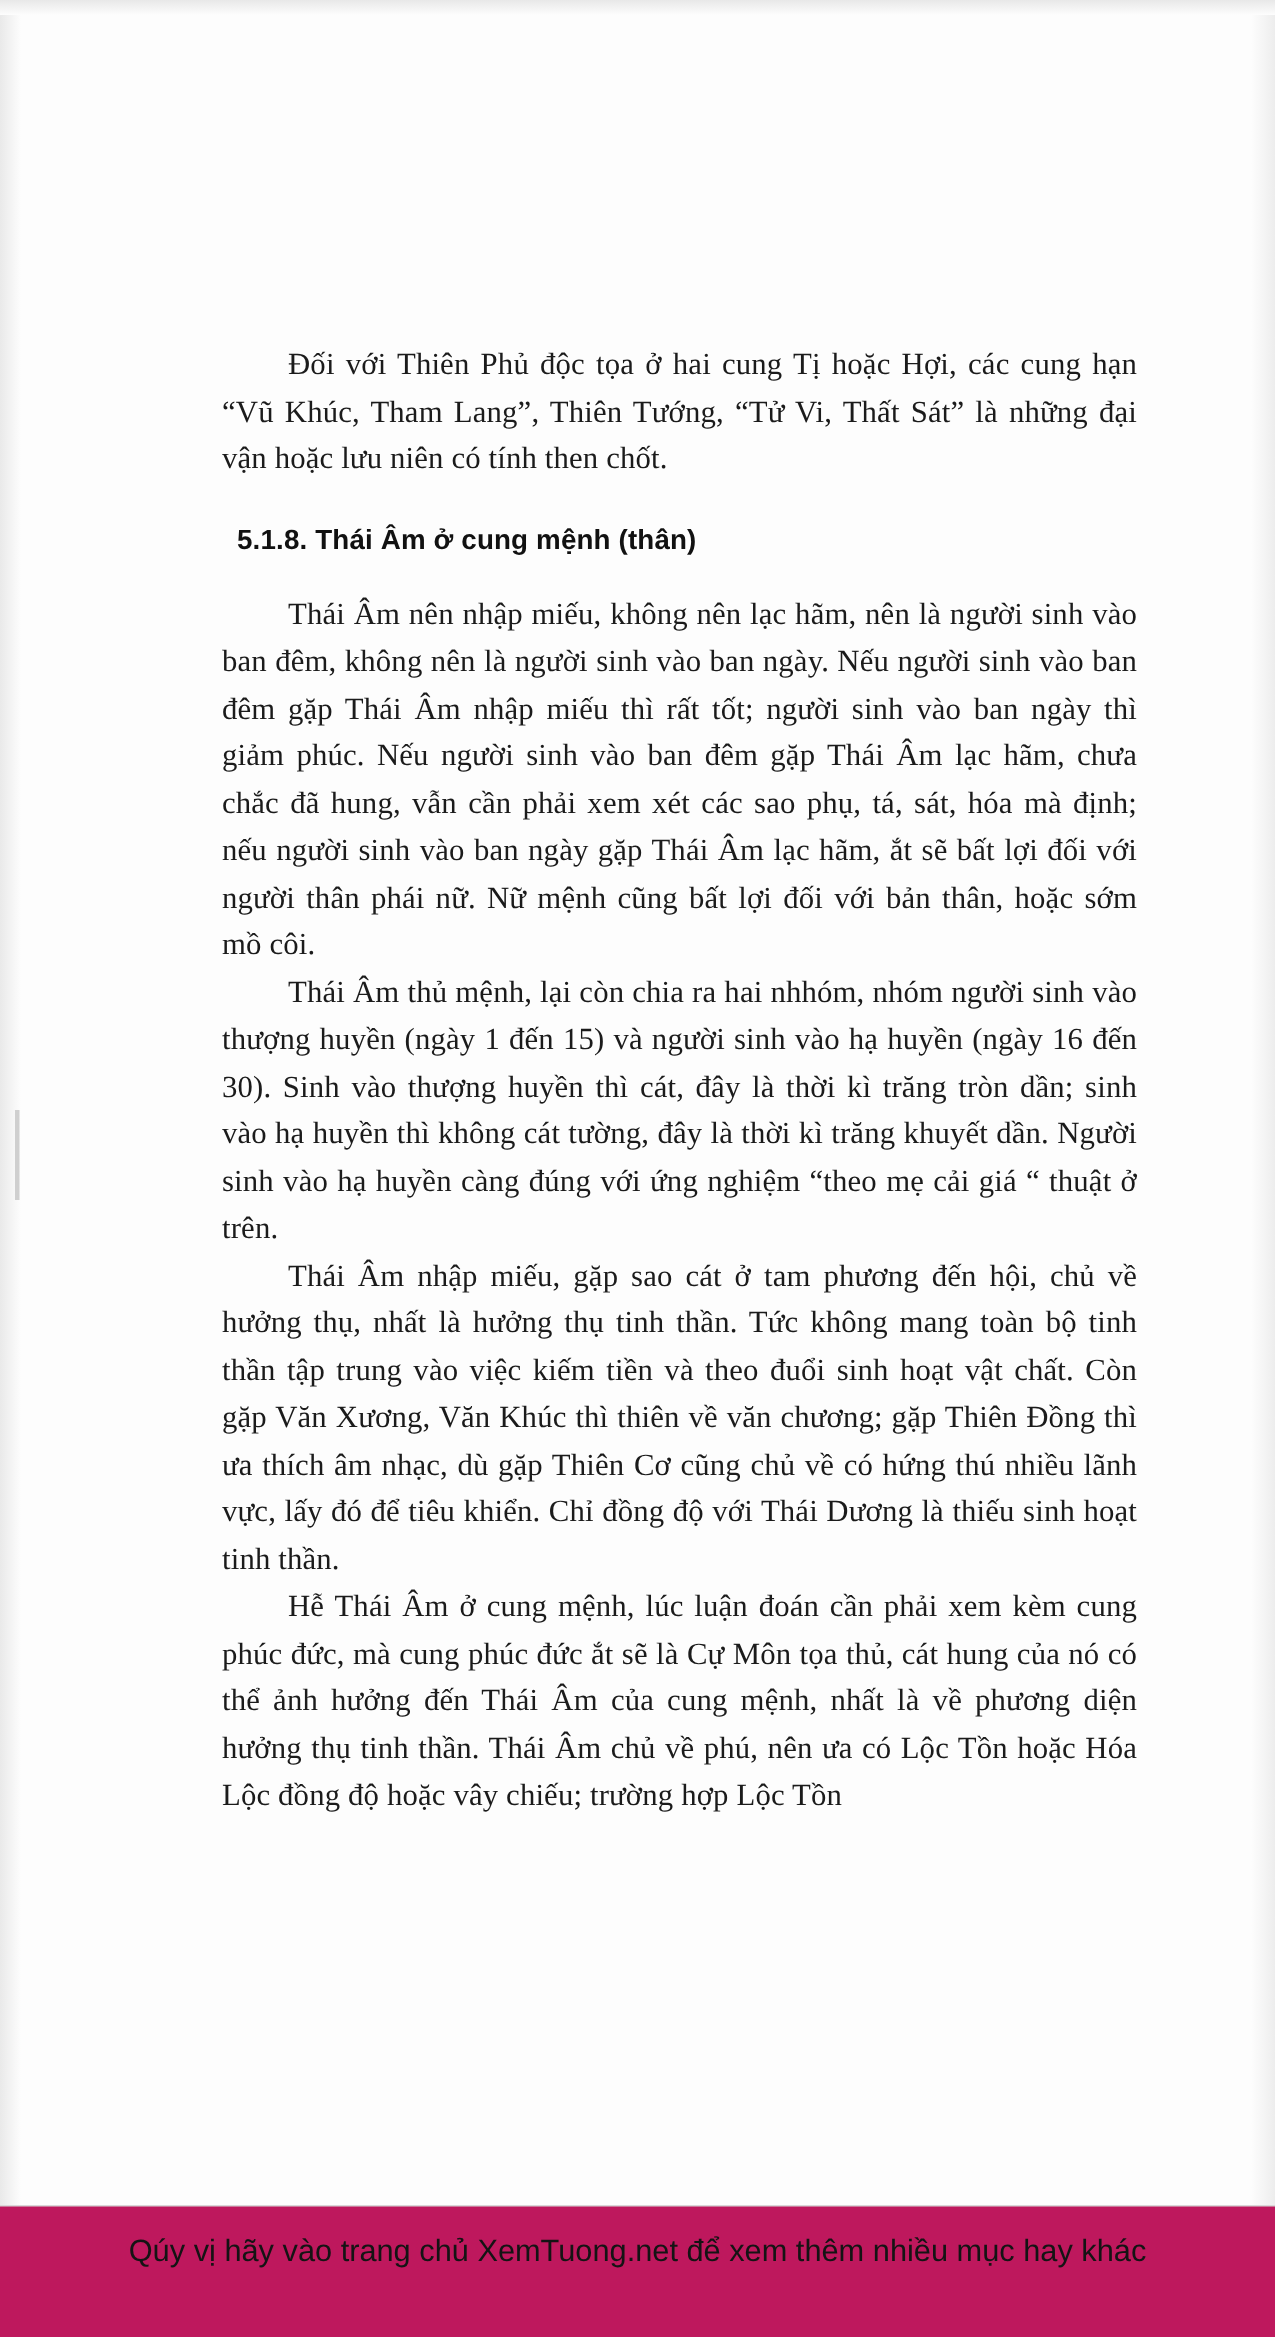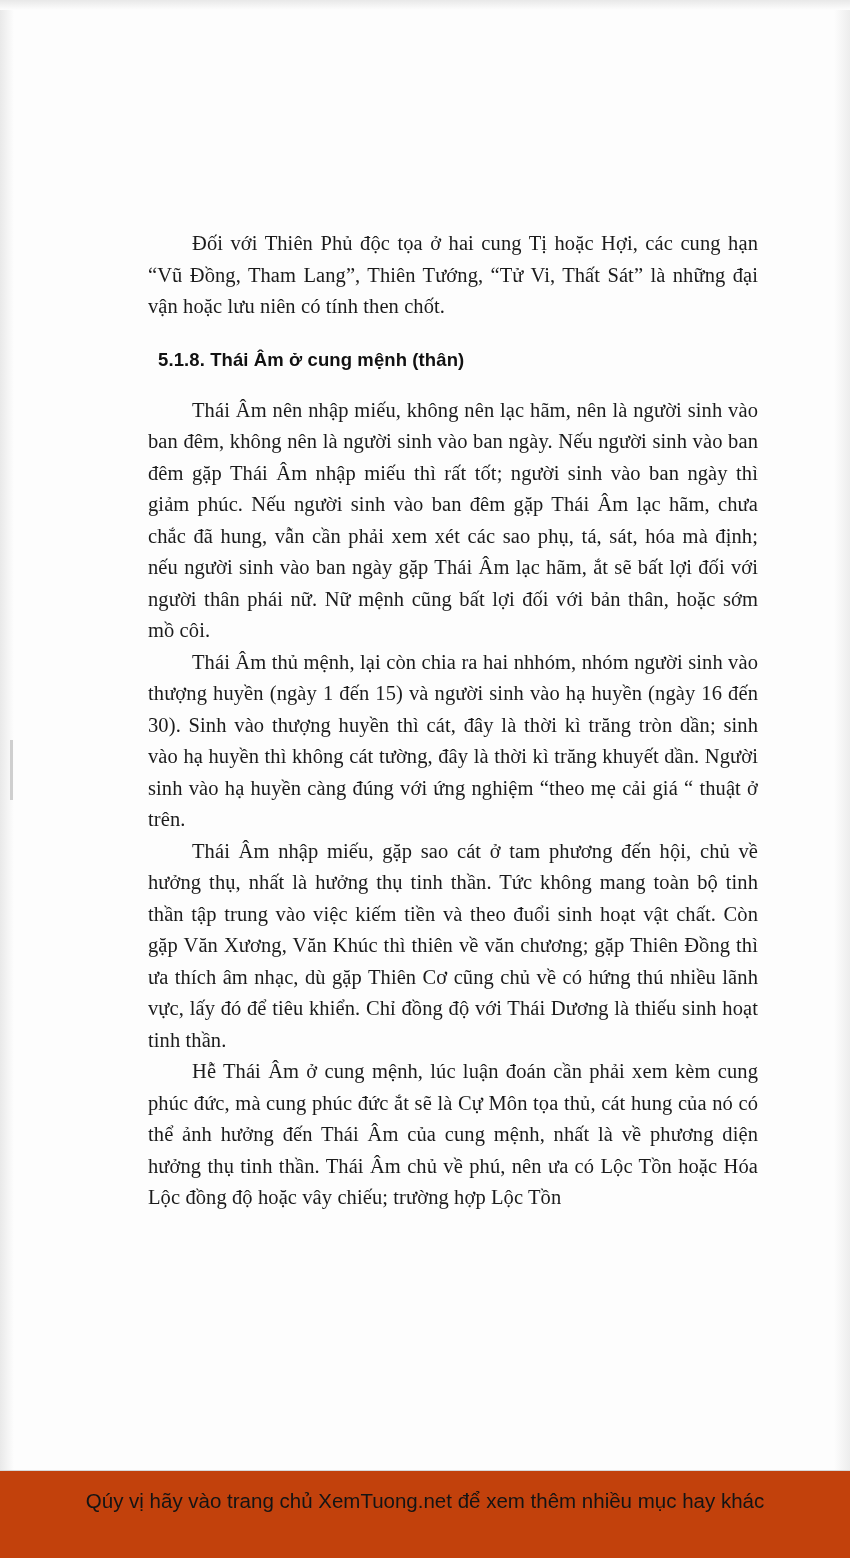--- a/index.html
+++ b/index.html
@@ -118,21 +118,21 @@
     text-shadow: 1px 1px 0 rgba(255,255,255,0.45);
   }
 
   
   .banner {
     position: absolute;
     left: 0;
     top: 1470px;
     width: 850px;
     height: 88px;
-    background: #c2410c;
+    background: #be185d;
     border-top: 1px solid #d8d8d8;
   }
   .banner-text {
     position: absolute;
     left: 0;
     top: 18px;
     width: 850px;
     text-align: center;
     font-family: "Liberation Sans", sans-serif;
     font-size: 20.5px;
@@ -153,21 +153,21 @@
 
 <div class="page">
 
   <div class="scan-edge-left"></div>
   <div class="scan-edge-right"></div>
   <div class="scan-edge-top"></div>
   <div class="edge-mark"></div>
 
   <div class="content">
 
-    <p class="para">Đối với Thiên Phủ độc tọa ở hai cung Tị hoặc Hợi, các cung hạn “Vũ Đồng, Tham Lang”, Thiên Tướng, “Tử Vi, Thất Sát” là những đại vận hoặc lưu niên có tính then chốt.</p>
+    <p class="para">Đối với Thiên Phủ độc tọa ở hai cung Tị hoặc Hợi, các cung hạn “Vũ Khúc, Tham Lang”, Thiên Tướng, “Tử Vi, Thất Sát” là những đại vận hoặc lưu niên có tính then chốt.</p>
 
     <h2 class="heading">5.1.8. Thái Âm ở cung mệnh (thân)</h2>
 
     <p class="para">Thái Âm nên nhập miếu, không nên lạc hãm, nên là người sinh vào ban đêm, không nên là người sinh vào ban ngày. Nếu người sinh vào ban đêm gặp Thái Âm nhập miếu thì rất tốt; người sinh vào ban ngày thì giảm phúc. Nếu người sinh vào ban đêm gặp Thái Âm lạc hãm, chưa chắc đã hung, vẫn cần phải xem xét các sao phụ, tá, sát, hóa mà định; nếu người sinh vào ban ngày gặp Thái Âm lạc hãm, ắt sẽ bất lợi đối với người thân phái nữ. Nữ mệnh cũng bất lợi đối với bản thân, hoặc sớm mồ côi.</p>
     <p class="para">Thái Âm thủ mệnh, lại còn chia ra hai nhhóm, nhóm người sinh vào thượng huyền (ngày 1 đến 15) và người sinh vào hạ huyền (ngày 16 đến 30). Sinh vào thượng huyền thì cát, đây là thời kì trăng tròn dần; sinh vào hạ huyền thì không cát tường, đây là thời kì trăng khuyết dần. Người sinh vào hạ huyền càng đúng với ứng nghiệm “theo mẹ cải giá “ thuật ở trên.</p>
     <p class="para">Thái Âm nhập miếu, gặp sao cát ở tam phương đến hội, chủ về hưởng thụ, nhất là hưởng thụ tinh thần. Tức không mang toàn bộ tinh thần tập trung vào việc kiếm tiền và theo đuổi sinh hoạt vật chất. Còn gặp Văn Xương, Văn Khúc thì thiên về văn chương; gặp Thiên Đồng thì ưa thích âm nhạc, dù gặp Thiên Cơ cũng chủ về có hứng thú nhiều lãnh vực, lấy đó để tiêu khiển. Chỉ đồng độ với Thái Dương là thiếu sinh hoạt tinh thần.</p>
     <p class="para">Hễ Thái Âm ở cung mệnh, lúc luận đoán cần phải xem kèm cung phúc đức, mà cung phúc đức ắt sẽ là Cự Môn tọa thủ, cát hung của nó có thể ảnh hưởng đến Thái Âm của cung mệnh, nhất là về phương diện hưởng thụ tinh thần. Thái Âm chủ về phú, nên ưa có Lộc Tồn hoặc Hóa Lộc đồng độ hoặc vây chiếu; trường hợp Lộc Tồn</p>
 
   </div>
 

